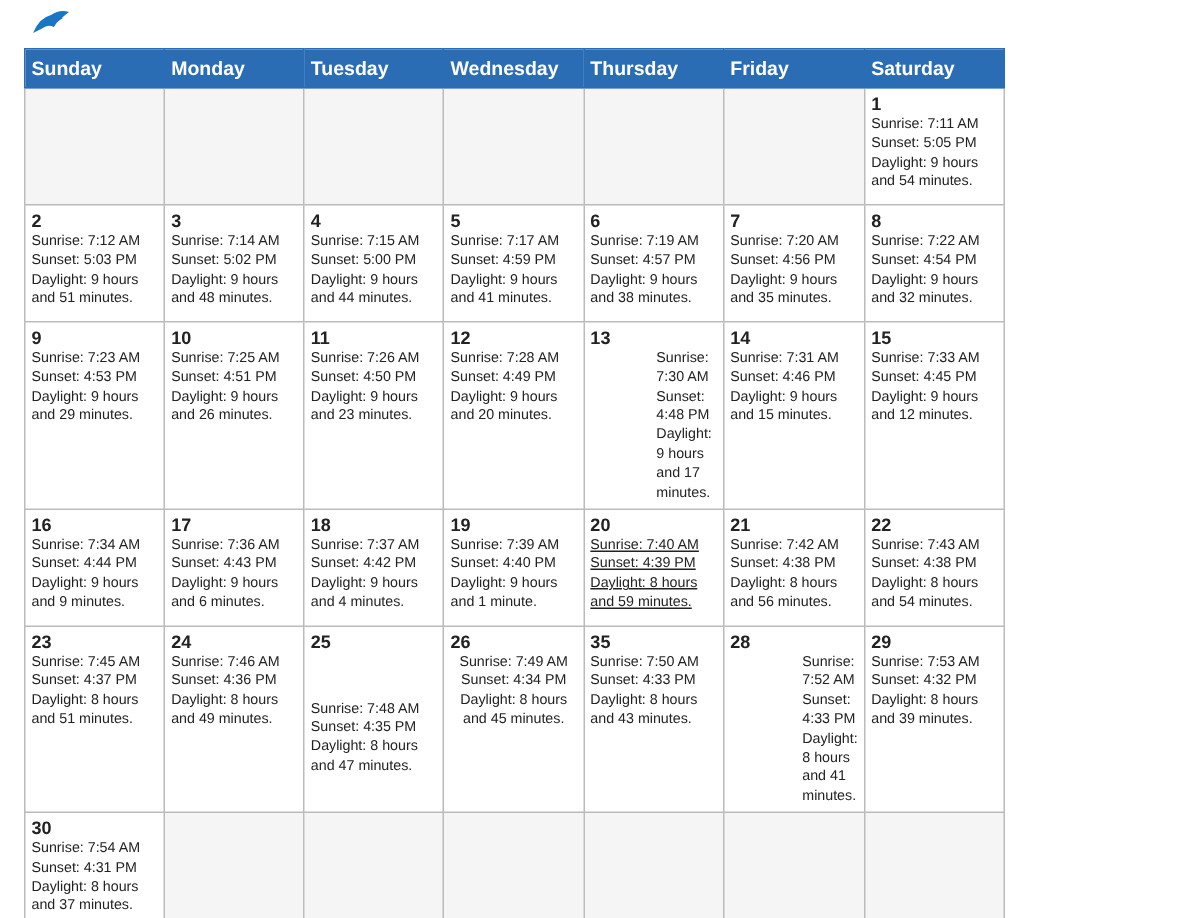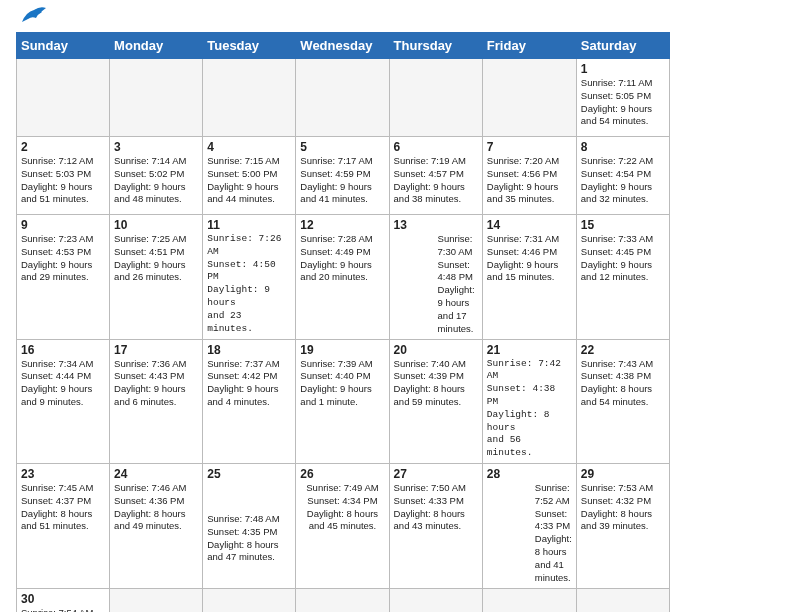--- a/index.html
+++ b/index.html
@@ -210,21 +210,21 @@
           </td>
           <td>
             <span class="day-num">10</span>
             <div class="day-info" style="white-space: pre-line;">Sunrise: 7:25 AM
 Sunset: 4:51 PM
 Daylight: 9 hours
 and 26 minutes.</div>
           </td>
           <td>
             <span class="day-num">11</span>
-            <div class="day-info" style="white-space: pre-line; font-family: Liberation Mono, monospace;">Sunrise: 7:26 AM
+            <div class="day-info" style="white-space: pre-line;">Sunrise: 7:26 AM
 Sunset: 4:50 PM
 Daylight: 9 hours
 and 23 minutes.</div>
           </td>
           <td>
             <span class="day-num">12</span>
             <div class="day-info" style="white-space: pre-line;">Sunrise: 7:28 AM
 Sunset: 4:49 PM
 Daylight: 9 hours
 and 20 minutes.</div>
@@ -275,28 +275,28 @@
           </td>
           <td>
             <span class="day-num">19</span>
             <div class="day-info" style="white-space: pre-line;">Sunrise: 7:39 AM
 Sunset: 4:40 PM
 Daylight: 9 hours
 and 1 minute.</div>
           </td>
           <td>
             <span class="day-num">20</span>
-            <div class="day-info" style="white-space: pre-line;">Sunrise: 7:40 AM
+            <div class="day-info" style="white-space: pre-line; text-decoration: underline;">Sunrise: 7:40 AM
 Sunset: 4:39 PM
 Daylight: 8 hours
 and 59 minutes.</div>
           </td>
           <td>
             <span class="day-num">21</span>
-            <div class="day-info" style="white-space: pre-line; font-family: Liberation Mono, monospace;">Sunrise: 7:42 AM
+            <div class="day-info" style="white-space: pre-line;">Sunrise: 7:42 AM
 Sunset: 4:38 PM
 Daylight: 8 hours
 and 56 minutes.</div>
           </td>
           <td>
             <span class="day-num">22</span>
             <div class="day-info" style="white-space: pre-line;">Sunrise: 7:43 AM
 Sunset: 4:38 PM
 Daylight: 8 hours
 and 54 minutes.</div>
@@ -325,21 +325,21 @@
 and 47 minutes.</div>
           </td>
           <td>
             <span class="day-num">26</span>
             <div class="day-info" style="white-space: pre-line; text-align: center;">Sunrise: 7:49 AM
 Sunset: 4:34 PM
 Daylight: 8 hours
 and 45 minutes.</div>
           </td>
           <td>
-            <span class="day-num">27</span>
+            <span class="day-num">35</span>
             <div class="day-info" style="white-space: pre-line;">Sunrise: 7:50 AM
 Sunset: 4:33 PM
 Daylight: 8 hours
 and 43 minutes.</div>
           </td>
           <td>
             <span class="day-num">28</span>
             <div class="day-info" style="white-space: pre-line; margin-left: 48px;">Sunrise: 7:52 AM
 Sunset: 4:33 PM
 Daylight: 8 hours

